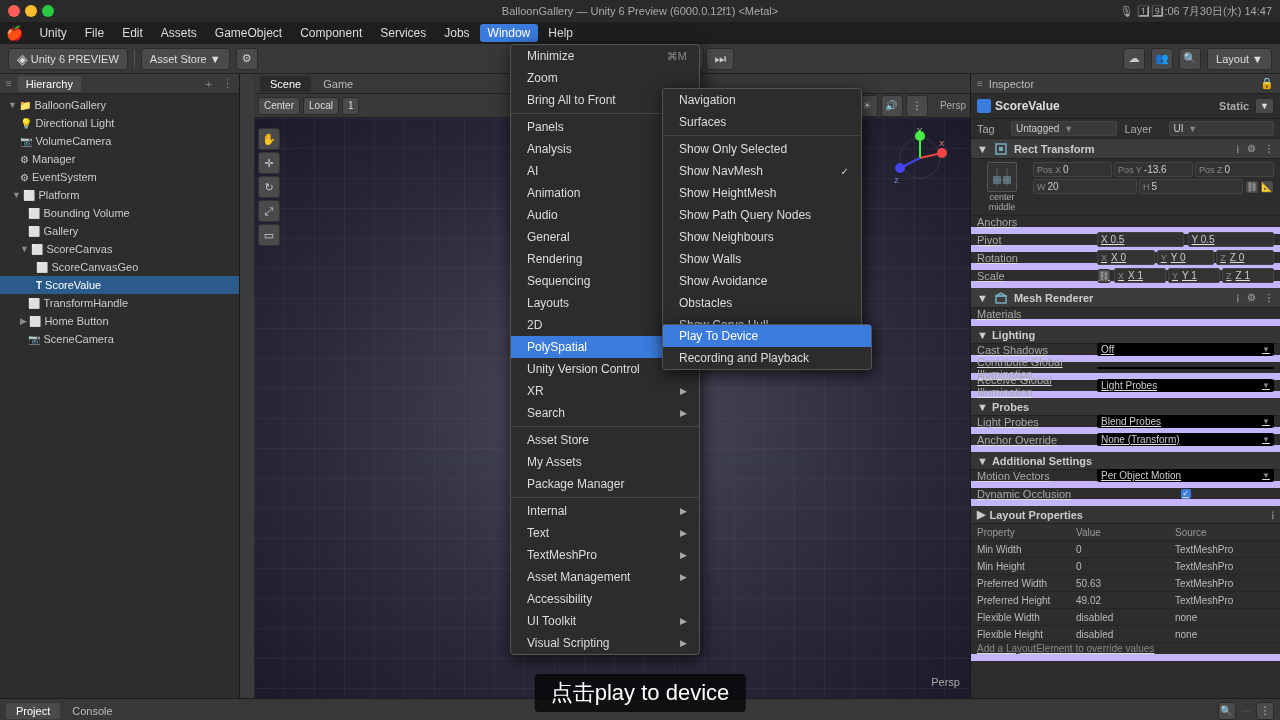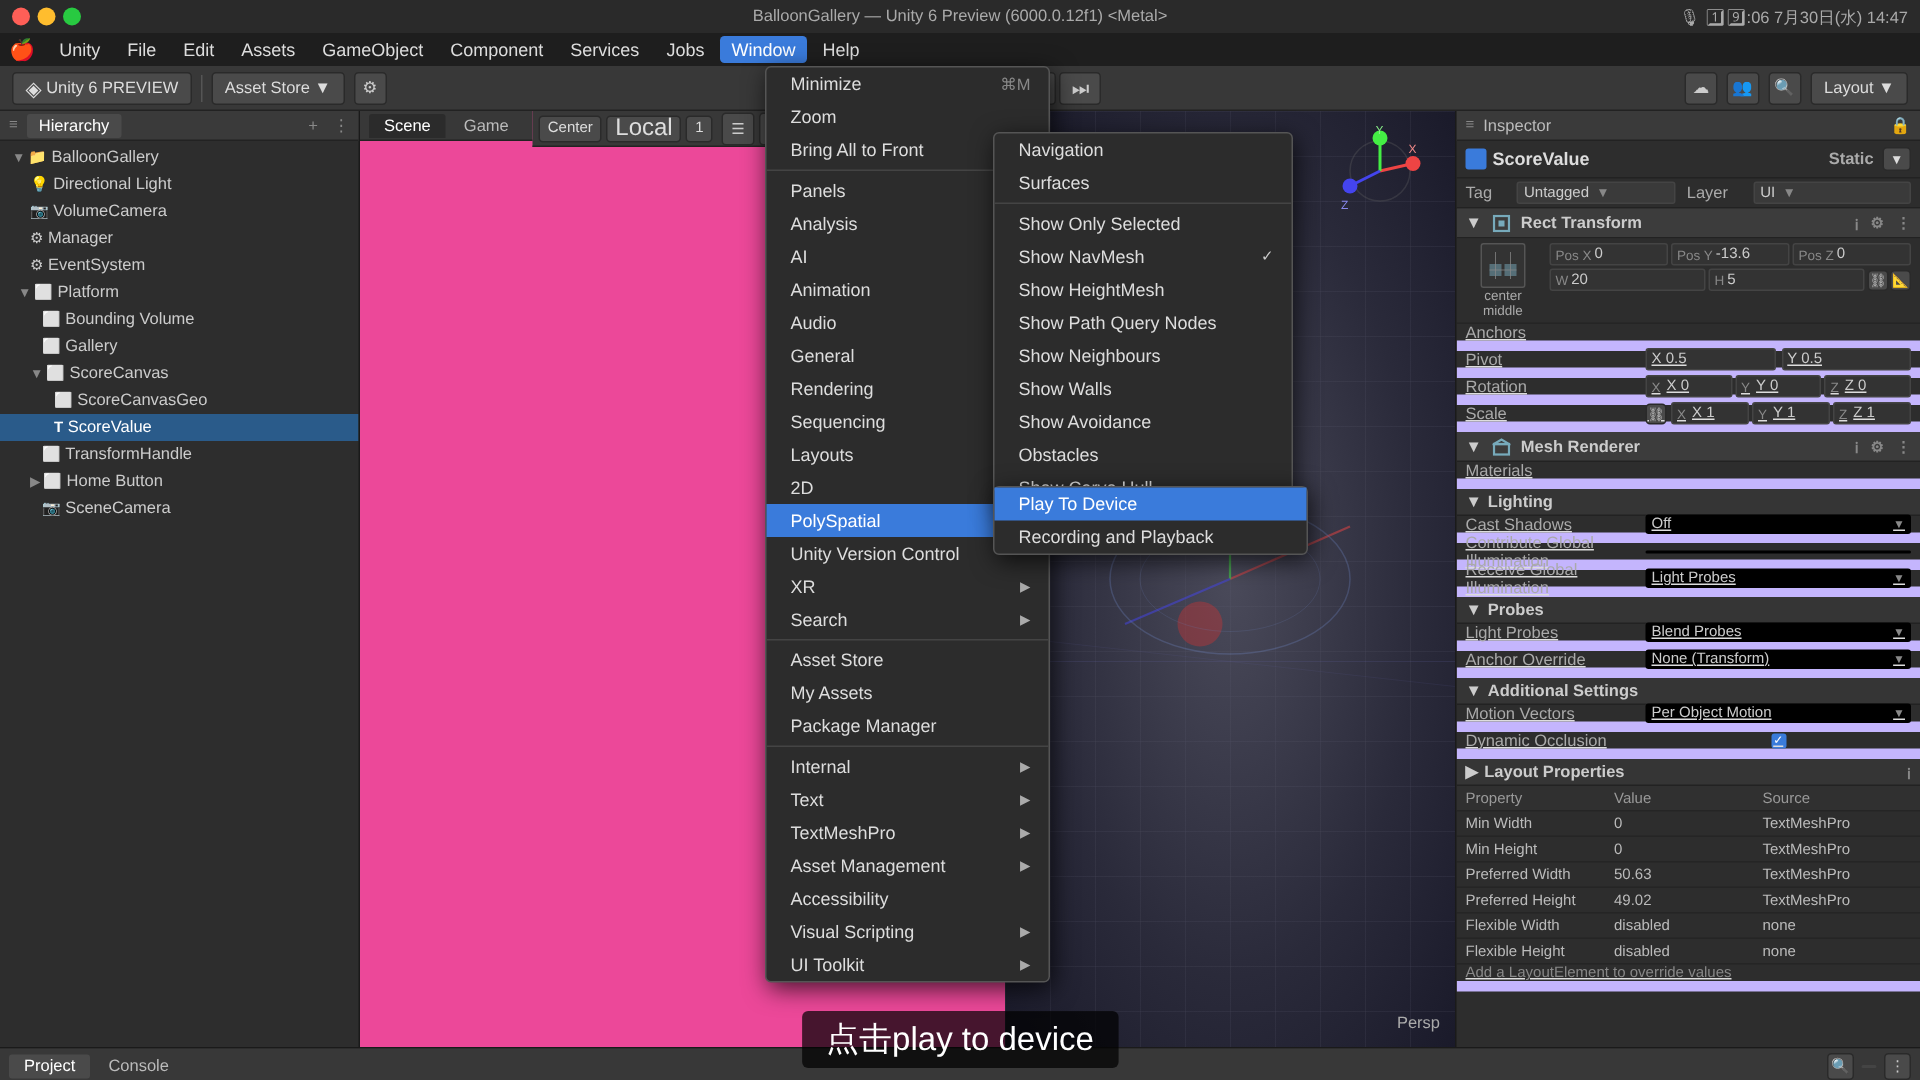--- a/index.html
+++ b/index.html
@@ -157,23 +157,24 @@
     }
     .h-item.selected { background: #2a5b8a; color: #fff; }
     .h-indent { display: inline-block; }
     .h-arrow { color: #888; margin-right: 2px; font-size: 9px; }
     .h-icon { margin-right: 3px; font-size: 10px; }
 
     
     .center-area {
       flex: 1;
       display: flex;
-      flex-direction: row;
+      flex-direction: column;
       background: #ec4899;
       position: relative;
+      margin-left: 14px;
     }
     .scene-tabs {
       height: 20px;
       background: #383838;
       display: flex;
       align-items: center;
       padding: 0 6px;
       gap: 2px;
       border-bottom: 1px solid #222;
     }
@@ -681,21 +682,21 @@
 
   <div class="center-area">
     <div class="scene-tabs">
       <span class="scene-tab active">Scene</span>
       <span class="scene-tab">Game</span>
     </div>
     <div class="scene-toolbar">
       <div class="toolbar-btn" style="font-size:10px;padding:0 5px;height:18px;">
         <span>Center</span>
       </div>
-      <div class="toolbar-btn" style="font-size:16px;padding:0 5px;height:18px;">
+      <div class="toolbar-btn" style="font-size:10px;padding:0 5px;height:18px;">
         <span>Local</span>
       </div>
       <div class="toolbar-btn" style="font-size:10px;padding:0 5px;height:18px;">
         <span>1</span>
       </div>
       <div style="flex:1"></div>
       <div class="icon-btn" style="font-size:10px;">☰</div>
       <div class="icon-btn" style="font-size:10px;">✨</div>
       <div class="icon-btn" style="font-size:10px;">2D</div>
       <div class="icon-btn" style="font-size:10px;">☀</div>
@@ -1124,24 +1125,24 @@
     <div class="dropdown-item has-submenu">
       <span>TextMeshPro</span>
     </div>
     <div class="dropdown-item has-submenu">
       <span>Asset Management</span>
     </div>
     <div class="dropdown-item">
       <span>Accessibility</span>
     </div>
     <div class="dropdown-item has-submenu">
+      <span>UI Toolkit</span>
+    </div>
+    <div class="dropdown-item has-submenu">
       <span>Visual Scripting</span>
-    </div>
-    <div class="dropdown-item has-submenu">
-      <span>UI Toolkit</span>
     </div>
   </div>
 
   <div class="panels-submenu" style="top:88px;left:662px;min-width:200px;">
     <div class="dropdown-item">
       <span>Navigation</span>
     </div>
     <div class="dropdown-item">
       <span>Surfaces</span>
     </div>

